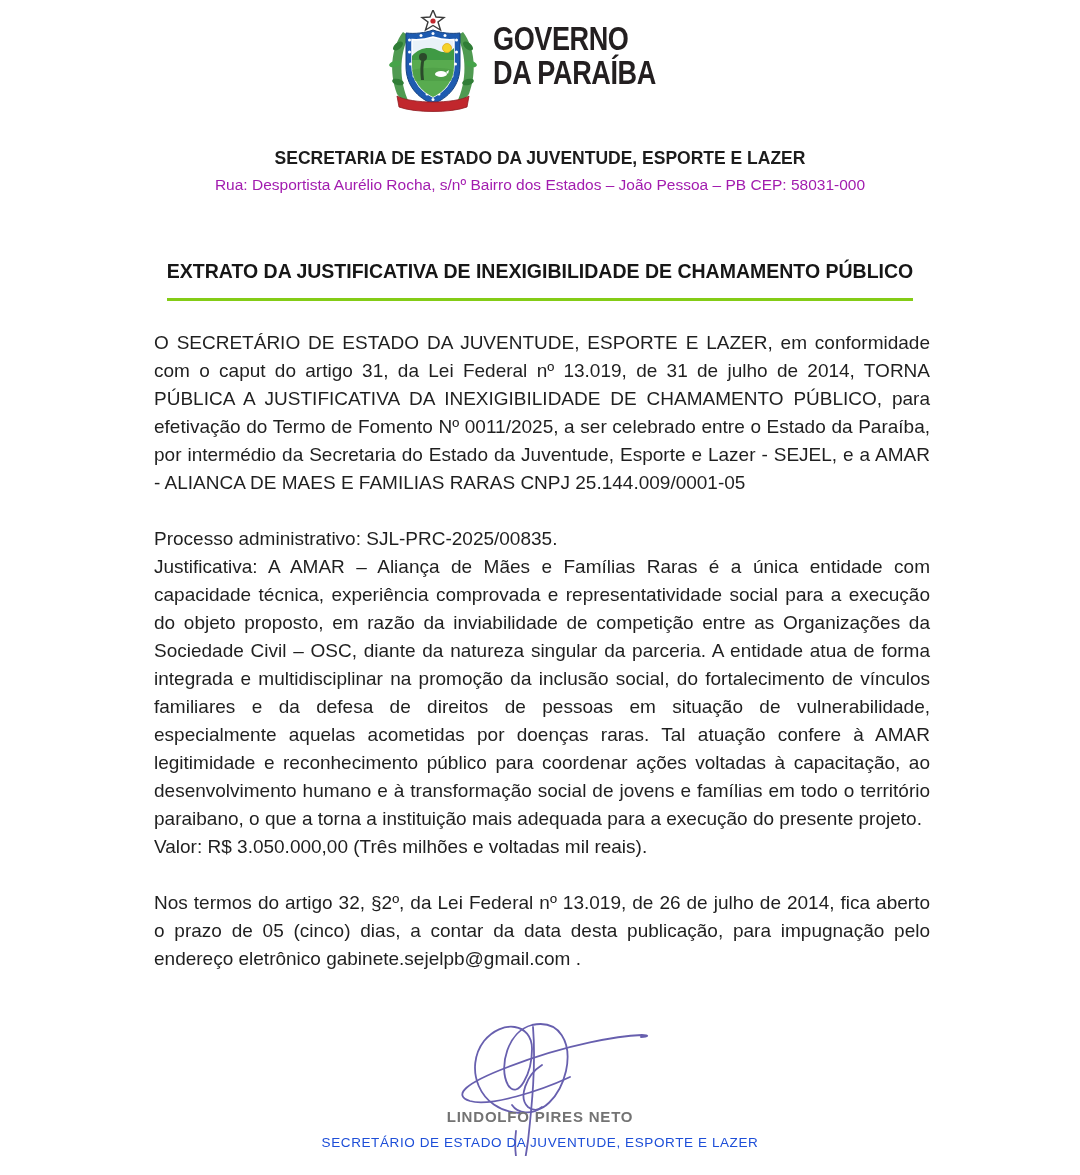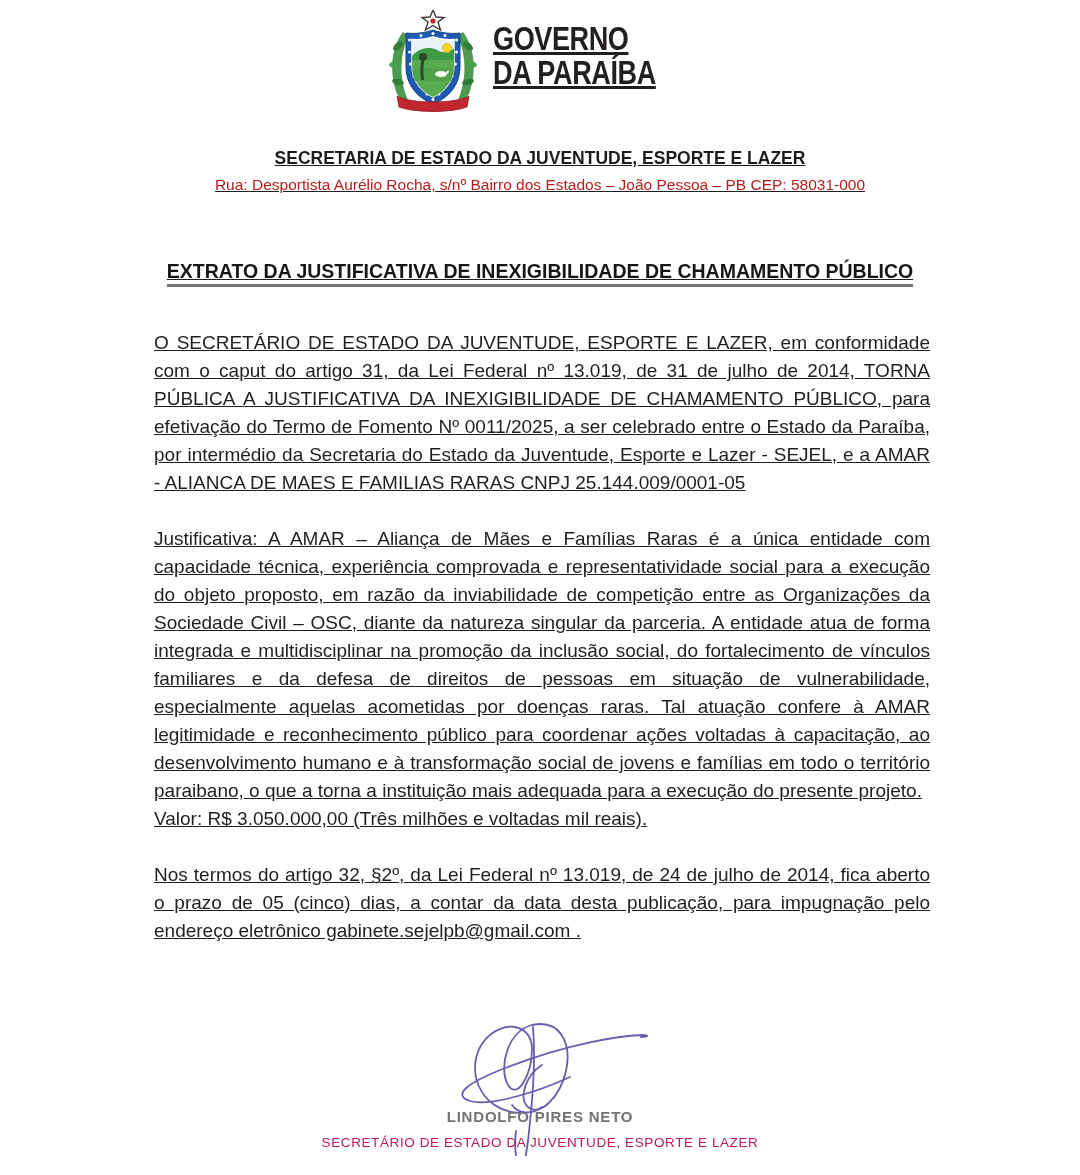--- a/index.html
+++ b/index.html
@@ -6,21 +6,20 @@
   .page{
     position:relative;
     width:1080px;height:1156px;
     margin:0 auto;
     background:#ffffff;
     font-family:"Liberation Sans","DejaVu Sans",sans-serif;
     color:#1f1f1f;
     overflow:hidden;
     box-sizing:border-box;
     padding-top:10px;
-    text-decoration:underline;
   }
   
   .brand-row{
     display:flex;justify-content:center;align-items:flex-start;
     gap:16px;height:102px;
   }
   .crest{flex:0 0 auto;}
   .brand-text{
     margin-top:12px;
     font-weight:800;
@@ -36,33 +35,33 @@
     margin-top:36px;
     text-align:center;
     font-weight:700;
     font-size:17.5px;
     color:#1c1c1c;
   }
   .org-address{
     margin-top:7px;
     text-align:center;
     font-size:15.5px;
-    color:#b91c1c;
+    color:#a21caf;
   }
   
   .doc-title{
     margin-top:66px;
     text-align:center;
     font-size:19.5px;
     font-weight:700;
     color:#161616;
   }
   .doc-title .u{
-    border-bottom:3px solid #737373;
-    padding-bottom:2px;
+    border-bottom:3px solid #84cc16;
+    padding-bottom:16px;
   }
   
   .body-text{
     margin-top:46px;
     padding:0 150px 0 154px;
     font-size:19px;
     line-height:28px;
   }
   .body-text p{margin:0;}
   .j{text-align:justify;}
@@ -76,21 +75,21 @@
     font-weight:700;
     font-size:15px;
     letter-spacing:0.8px;
     color:#737373;
   }
   .sig-role{
     position:absolute;top:130px;left:0;width:100%;
     text-align:center;
     font-size:13.5px;
     letter-spacing:0.6px;
-    color:#be185d;
+    color:#1d4ed8;
   }
 </style>
 </head>
 <body>
 
 <div class="page">
 
   <header>
     <div class="brand-row">
       <svg class="crest" width="88" height="102" viewBox="0 0 88 102">
@@ -153,24 +152,25 @@
     <div class="org-address">Rua: Desportista Aurélio Rocha, s/nº Bairro dos Estados – João Pessoa – PB CEP: 58031-000</div>
   </header>
 
   <div class="doc-title">
     <span class="u">EXTRATO DA JUSTIFICATIVA DE INEXIGIBILIDADE DE CHAMAMENTO PÚBLICO</span>
   </div>
 
   <main class="body-text">
     <p class="j">O SECRETÁRIO DE ESTADO DA JUVENTUDE, ESPORTE E LAZER, em conformidade com o caput do artigo 31, da Lei Federal nº 13.019, de 31 de julho de 2014, TORNA PÚBLICA A JUSTIFICATIVA DA INEXIGIBILIDADE DE CHAMAMENTO PÚBLICO, para efetivação do Termo de Fomento Nº 0011/2025, a ser celebrado entre o Estado da Paraíba, por intermédio da Secretaria do Estado da Juventude, Esporte e Lazer - SEJEL, e a AMAR - ALIANCA DE MAES E FAMILIAS RARAS CNPJ 25.144.009/0001-05</p>
     <div class="gap"></div>
+    <p>Processo administrativo: SJL-PRC-2025/00835.</p>
     <p class="j">Justificativa: A AMAR – Aliança de Mães e Famílias Raras é a única entidade com capacidade técnica, experiência comprovada e representatividade social para a execução do objeto proposto, em razão da inviabilidade de competição entre as Organizações da Sociedade Civil – OSC, diante da natureza singular da parceria. A entidade atua de forma integrada e multidisciplinar na promoção da inclusão social, do fortalecimento de vínculos familiares e da defesa de direitos de pessoas em situação de vulnerabilidade, especialmente aquelas acometidas por doenças raras. Tal atuação confere à AMAR legitimidade e reconhecimento público para coordenar ações voltadas à capacitação, ao desenvolvimento humano e à transformação social de jovens e famílias em todo o território paraibano, o que a torna a instituição mais adequada para a execução do presente projeto.</p>
     <p>Valor: R$ 3.050.000,00 (Três milhões e voltadas mil reais).</p>
     <div class="gap"></div>
-    <p class="j">Nos termos do artigo 32, §2º, da Lei Federal nº 13.019, de 24 de julho de 2014, fica aberto o prazo de 05 (cinco) dias, a contar da data desta publicação, para impugnação pelo endereço eletrônico gabinete.sejelpb@gmail.com .</p>
+    <p class="j">Nos termos do artigo 32, §2º, da Lei Federal nº 13.019, de 26 de julho de 2014, fica aberto o prazo de 05 (cinco) dias, a contar da data desta publicação, para impugnação pelo endereço eletrônico gabinete.sejelpb@gmail.com .</p>
   </main>
 
   <footer class="sig-area">
     <svg class="sig-svg" width="360" height="160" viewBox="0 0 360 160">
       <g fill="none" stroke="#5b52a8" stroke-width="1.8" stroke-linecap="round" opacity="0.92">
         <path d="M100 98 C 58 96 44 52 64 26 C 82 4 112 8 112 34 C 112 58 98 86 88 70 C 78 52 88 16 112 10 C 140 4 152 28 146 56 C 140 82 120 102 108 92 C 98 83 106 60 122 50"></path>
         <path d="M150 62 C 120 76 70 92 50 86 C 32 80 46 68 88 52 C 150 28 200 21 222 20 C 230 20 228 22 221 22"></path>
         <path d="M113 12 C 116 50 112 90 108 126 C 106 140 104 150 103 160"></path>
         <path d="M96 116 C 94 132 96 147 100 160"></path>
         <path d="M92 90 C 98 99 112 100 122 92"></path>

